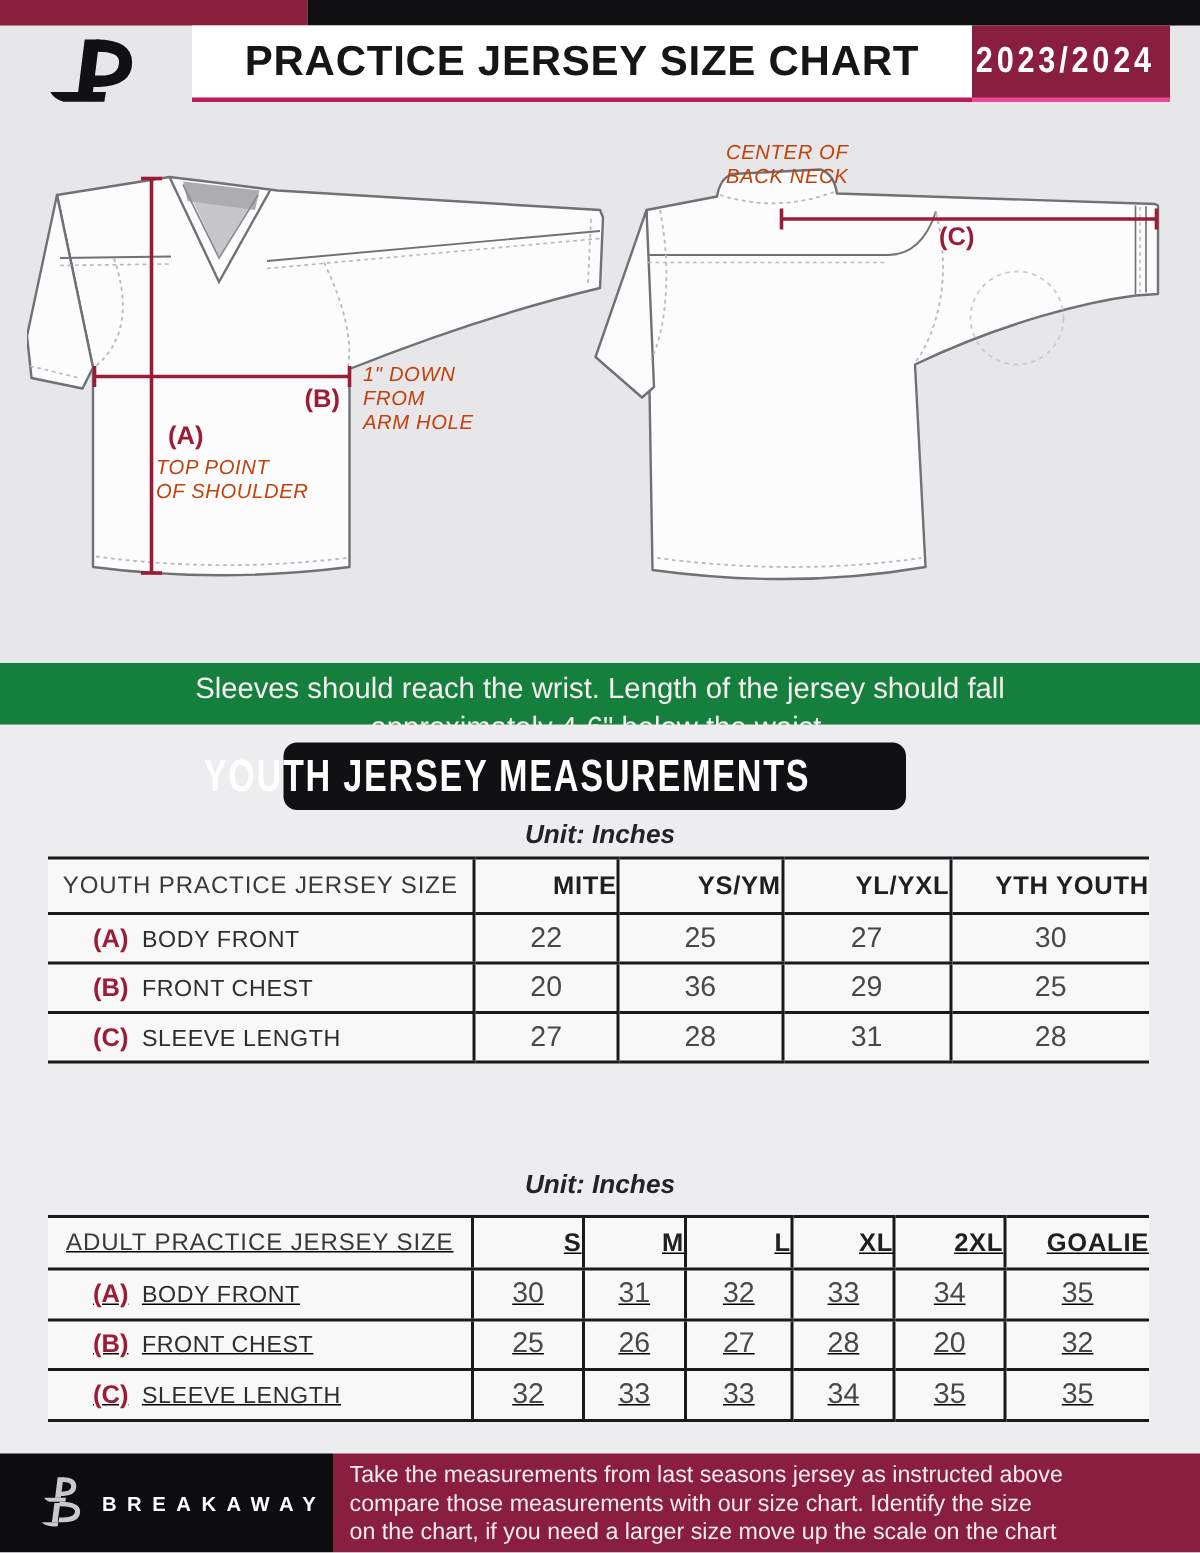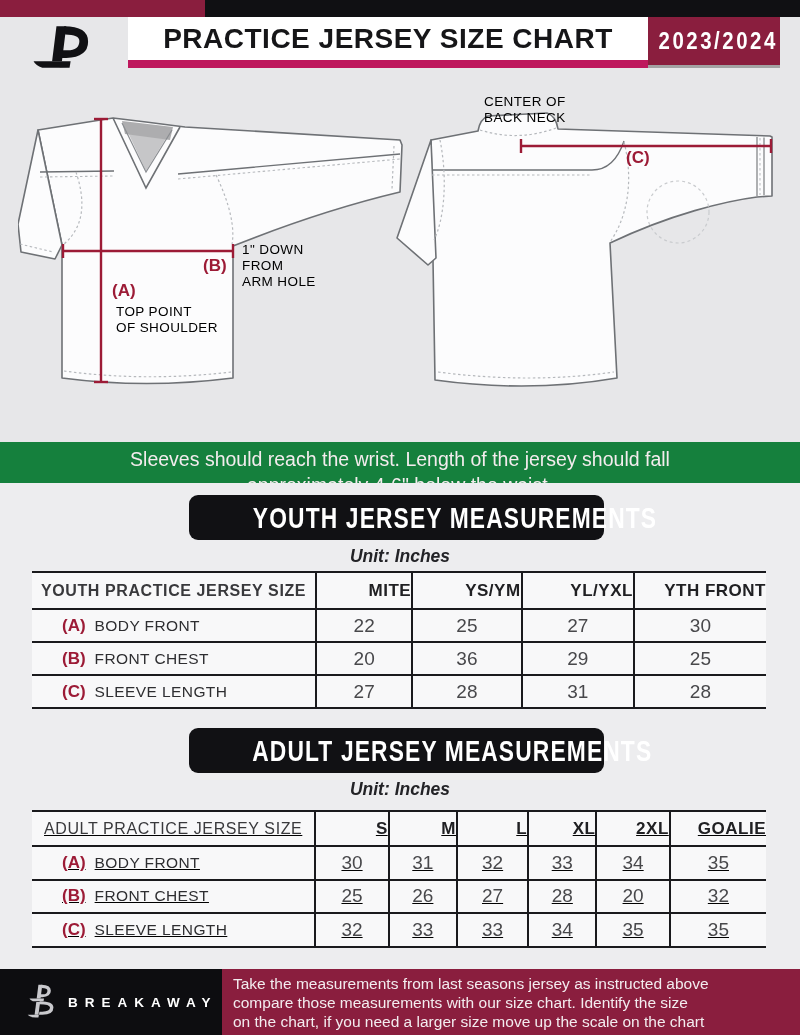--- a/index.html
+++ b/index.html
@@ -6,50 +6,50 @@
   *{box-sizing:border-box;}
   #page{position:relative;width:800px;height:1035px;overflow:hidden;
         font-family:"Liberation Sans",sans-serif;background:#E7E7E9;}
   .abs{position:absolute;}
   .prelines{white-space:pre-line;}
 
   
   #strip-maroon{left:0;top:0;width:205px;height:17px;background:#8A1E3E;}
   #strip-black{left:205px;top:0;width:595px;height:17px;background:#101013;}
   #title-box{left:128px;top:17px;width:520px;height:51px;background:#fff;
-             border-bottom:8px solid #be185d;display:flex;align-items:center;justify-content:center;}
+             border-bottom:3px solid #be185d;display:flex;align-items:center;justify-content:center;}
   #title-box .t{font-size:28px;font-weight:bold;color:#161618;letter-spacing:.5px;}
   #season-box{left:648px;top:17px;width:132px;height:51px;background:#8A1E3E;
-              border-bottom:3px solid #a3a3a3;display:flex;align-items:center;justify-content:flex-start;}
+              border-bottom:3px solid #ec4899;display:flex;align-items:center;justify-content:flex-end;}
   #season-box .t{font-size:24px;font-weight:bold;color:#fff;letter-spacing:3px;
                  display:inline-block;transform:scaleX(.85);}
   
   #diagram{left:0;top:68px;width:800px;height:355px;background:#E7E7E9;}
-  .ann{position:absolute;color:#000000;font-size:13.5px;line-height:16px;letter-spacing:.4px;}
+  .ann{position:absolute;color:#c2410c;font-style:italic;font-size:13.5px;line-height:16px;letter-spacing:.4px;}
   .mlabel{position:absolute;color:#9C1B36;font-weight:bold;font-size:17px;}
   
   #banner{left:0;top:442px;width:800px;height:60px;background:#15803d;color:#F4ECEE;
           display:flex;align-items:center;justify-content:center;text-align:center;
           font-size:19.5px;line-height:26px;}
   
   #lower{left:0;top:483px;width:800px;height:492px;background:#EDEDEF;}
   #watermark{left:430px;top:450px;font-size:700px;line-height:.92;font-weight:bold;
              color:rgba(80,80,90,0.055);z-index:0;}
   .section-title{width:415px;height:45px;background:#111114;border-radius:9px;
-                 display:flex;align-items:center;justify-content:flex-start;z-index:2;}
+                 display:flex;align-items:center;justify-content:flex-end;z-index:2;}
   .section-title .t{color:#fff;font-weight:bold;font-size:30px;letter-spacing:1.5px;
                     display:inline-block;transform:scaleX(.76);white-space:nowrap;}
   .unit{width:800px;text-align:center;font-style:italic;font-weight:bold;font-size:17.5px;color:#232327;z-index:2;}
   table{border-collapse:collapse;table-layout:fixed;width:734px;z-index:2;position:absolute;left:32px;}
   th,td{border-top:2.5px solid #1a1a1d;border-bottom:2.5px solid #1a1a1d;
         background:rgba(255,255,255,.62);padding:0;}
   th:not(:first-child),td:not(:first-child){border-left:2.5px solid #1a1a1d;text-align:center;}
   th.labelhead{font-weight:normal;font-size:16px;color:#39393C;letter-spacing:.6px;text-align:center;}
   th.sizehead{font-size:17px;color:#202023;letter-spacing:.5px;text-align:right;}
-  #youth-table th{height:37px;font-weight:bold;} #youth-table td{height:33px;}
+  #youth-table th{height:37px;} #youth-table td{height:33px;}
   #adult-table th{height:35px;} #adult-table td{height:33.5px;}
   td.labelcell{text-align:left;padding-left:30px;}
   .rowkey{color:#9C1B36;font-weight:bold;font-size:17px;margin-right:9px;}
   .rowlabel{font-size:15.5px;color:#2E2E31;letter-spacing:.4px;}
   td.valcell{font-size:19px;color:#48484B;}
   
   #footer-black{left:0;top:969px;width:222px;height:66px;background:#0D0D10;
                 display:flex;align-items:center;}
   #footer-maroon{left:222px;top:969px;width:578px;height:66px;background:#8A1E3E;
                  display:flex;align-items:center;padding-left:11px;}
@@ -152,21 +152,21 @@
     </svg>
 
     <div class="ann prelines" style="left:484px;top:26px;">CENTER OF
 BACK NECK</div>
     <div class="mlabel" style="left:626px;top:80px;">(C)</div>
     <div class="mlabel" style="left:203px;top:188px;">(B)</div>
     <div class="ann prelines" style="left:242px;top:174px;">1" DOWN
 FROM
 ARM HOLE</div>
     <div class="mlabel" style="left:112px;top:213px;">(A)</div>
-    <div class="ann prelines" style="left:116px;top:236px;">TOP POINT
+    <div class="ann prelines" style="left:104px;top:236px;">TOP POINT
 OF SHOULDER</div>
   </div>
 
   <div id="banner" class="abs prelines">Sleeves should reach the wrist. Length of the jersey should fall
 approximately 4-6" below the waist.</div>
 
   <div id="lower" class="abs"></div>
 
   <div class="section-title abs" style="left:189px;top:495px;">
     <span class="t">YOUTH JERSEY MEASUREMENTS</span>
@@ -179,21 +179,21 @@
         <col style="width: 14.9%;">
         <col style="width: 15.3%;">
         <col style="width: 18%;">
       </colgroup>
       <thead>
         <tr>
           <th class="labelhead">YOUTH PRACTICE JERSEY SIZE</th>
           <th class="sizehead">MITE</th>
           <th class="sizehead">YS/YM</th>
           <th class="sizehead">YL/YXL</th>
-          <th class="sizehead">YTH FRONT</th>
+          <th class="sizehead">YTH YOUTH</th>
         </tr>
       </thead>
       <tbody>
         <tr>
           <td class="labelcell"><span class="rowkey">(A)</span><span class="rowlabel">BODY FRONT</span></td>
           <td class="valcell">22</td>
           <td class="valcell">25</td>
           <td class="valcell">27</td>
           <td class="valcell">30</td>
         </tr>
@@ -207,23 +207,20 @@
         <tr>
           <td class="labelcell"><span class="rowkey">(C)</span><span class="rowlabel">SLEEVE LENGTH</span></td>
           <td class="valcell">27</td>
           <td class="valcell">28</td>
           <td class="valcell">31</td>
           <td class="valcell">28</td>
         </tr>
       </tbody>
     </table>
 
-  <div class="section-title abs" style="left:189px;top:728px;">
-    <span class="t">ADULT JERSEY MEASUREMENTS</span>
-  </div>
   <div class="unit abs" style="top:779px;">Unit: Inches</div>
   <table id="adult-table" class="abs" style="top:810px;text-decoration:underline;">
       <colgroup>
         <col style="width: 38.6%;">
         <col style="width: 10%;">
         <col style="width: 9.3%;">
         <col style="width: 9.7%;">
         <col style="width: 9.3%;">
         <col style="width: 10%;">
         <col style="width: 13.1%;">

